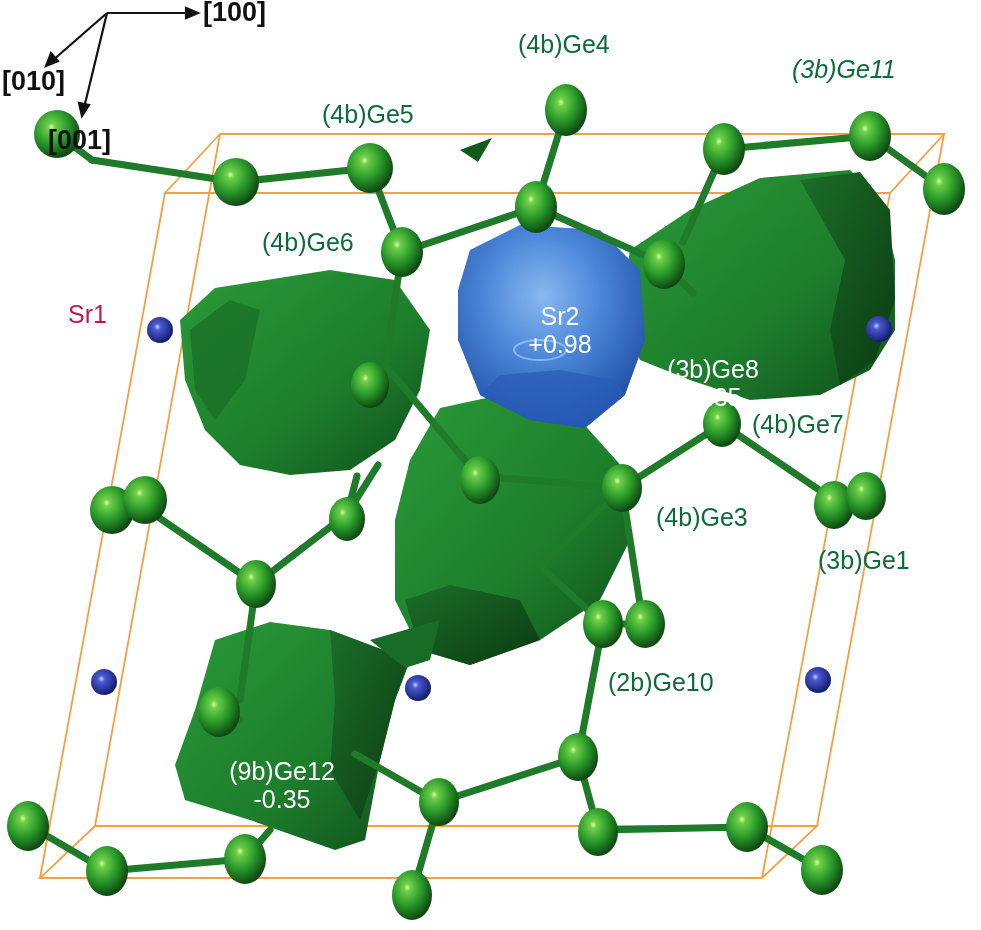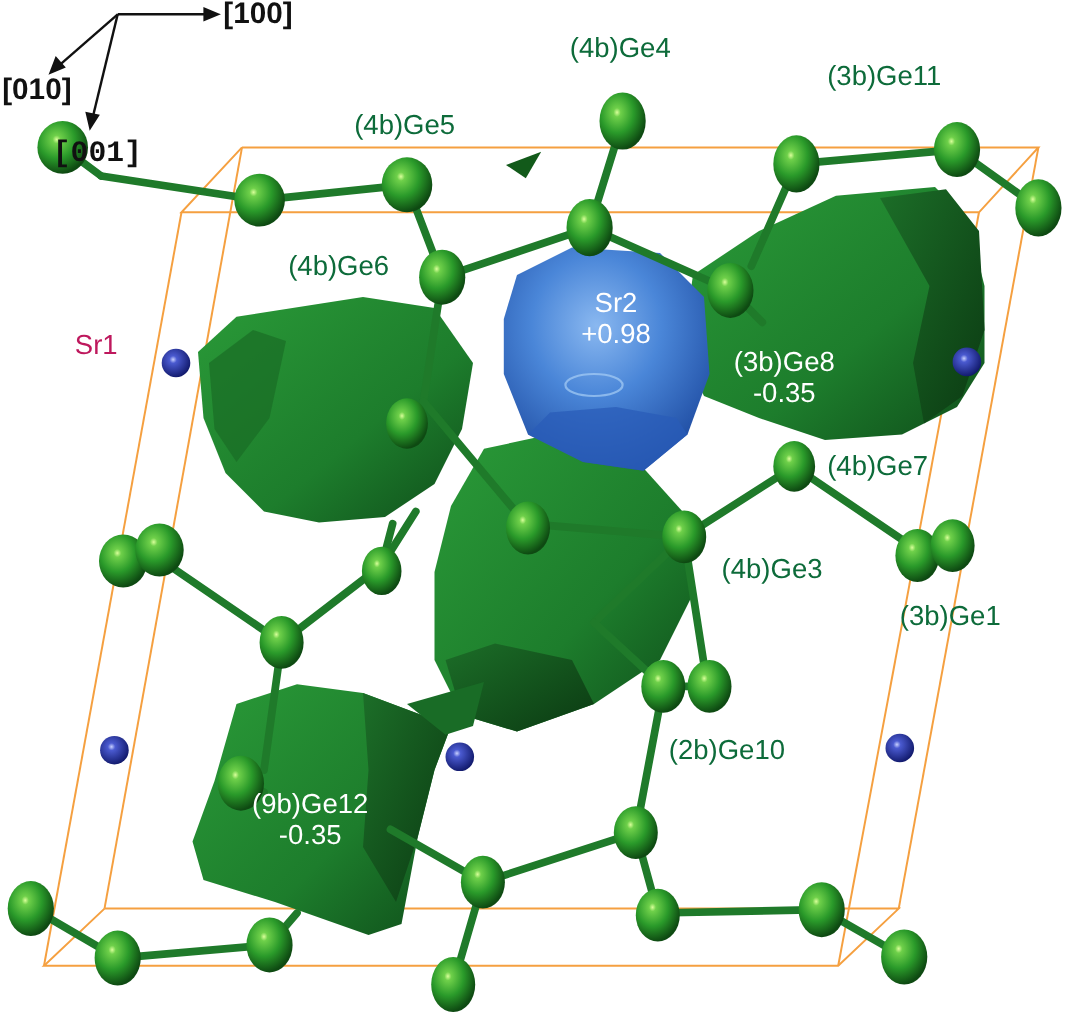--- a/index.html
+++ b/index.html
@@ -1,21 +1,21 @@
 <!DOCTYPE html>
 <html><head>
 <meta charset="utf-8">
 <style>
   html,body{margin:0;padding:0;background:#ffffff;}
   body{width:981px;height:930px;overflow:hidden;font-family:"Liberation Sans",sans-serif;}
   #stage{position:relative;width:981px;height:698px;}
   svg{position:absolute;left:0;top:0;}
   .lbl{position:absolute;font-family:"Liberation Sans",sans-serif;font-size:25px;line-height:28px;white-space:nowrap;}
   .lbl-green{color:#0d6b3a;}
-  .lbl-white{color:#ffffff;text-align:center;}
+  .lbl-white{color:#ffffff;text-align:center;margin-top:40px;}
   .lbl-blue{color:#be185d;}
   .axis{position:absolute;font-family:"Liberation Sans",sans-serif;font-weight:bold;font-size:27px;color:#111;}
 </style>
 </head>
 <body>
 
 <div id="stage">
 <svg width="981" height="930" viewBox="0 0 981 930">
   <defs>
     <radialGradient id="geBall" cx="38%" cy="35%" r="65%">
@@ -167,25 +167,25 @@
     <circle cx="160" cy="330" r="13"></circle>
     <circle cx="879" cy="329" r="13"></circle>
     <circle cx="104" cy="682" r="13"></circle>
     <circle cx="418" cy="688" r="13"></circle>
     <circle cx="818" cy="680" r="13"></circle>
   </g>
 </svg>
 
 <div class="axis" style="left:203px;top:-3px;">[100]</div>
 <div class="axis" style="left:2px;top:66px;">[010]</div>
-<div class="axis" style="left:48px;top:125px;font-family:Liberation Mono, monospace;">[001]</div>
+<div class="axis" style="left:48px;top:125px;">[001]</div>
 
 <div class="lbl lbl-green" style="left:518px;top:30px;">(4b)Ge4</div>
 <div class="lbl lbl-green" style="left:322px;top:100px;">(4b)Ge5</div>
-<div class="lbl lbl-green" style="left:752px;top:55px;">(3b)Ge11</div>
+<div class="lbl lbl-green" style="left:792px;top:55px;font-style:italic;">(3b)Ge11</div>
 <div class="lbl lbl-green" style="left:262px;top:228px;">(4b)Ge6</div>
 <div class="lbl lbl-blue" style="left:68px;top:300px;">Sr1</div>
 <div class="lbl lbl-green" style="left:752px;top:410px;">(4b)Ge7</div>
 <div class="lbl lbl-green" style="left:656px;top:503px;">(4b)Ge3</div>
 <div class="lbl lbl-green" style="left:818px;top:546px;">(3b)Ge1</div>
 <div class="lbl lbl-green" style="left:608px;top:668px;">(2b)Ge10</div>
 
 <div class="lbl lbl-white" style="left:515px;top:262px;width:90px;">
   <div>Sr2</div>
   <div>+0.98</div>

